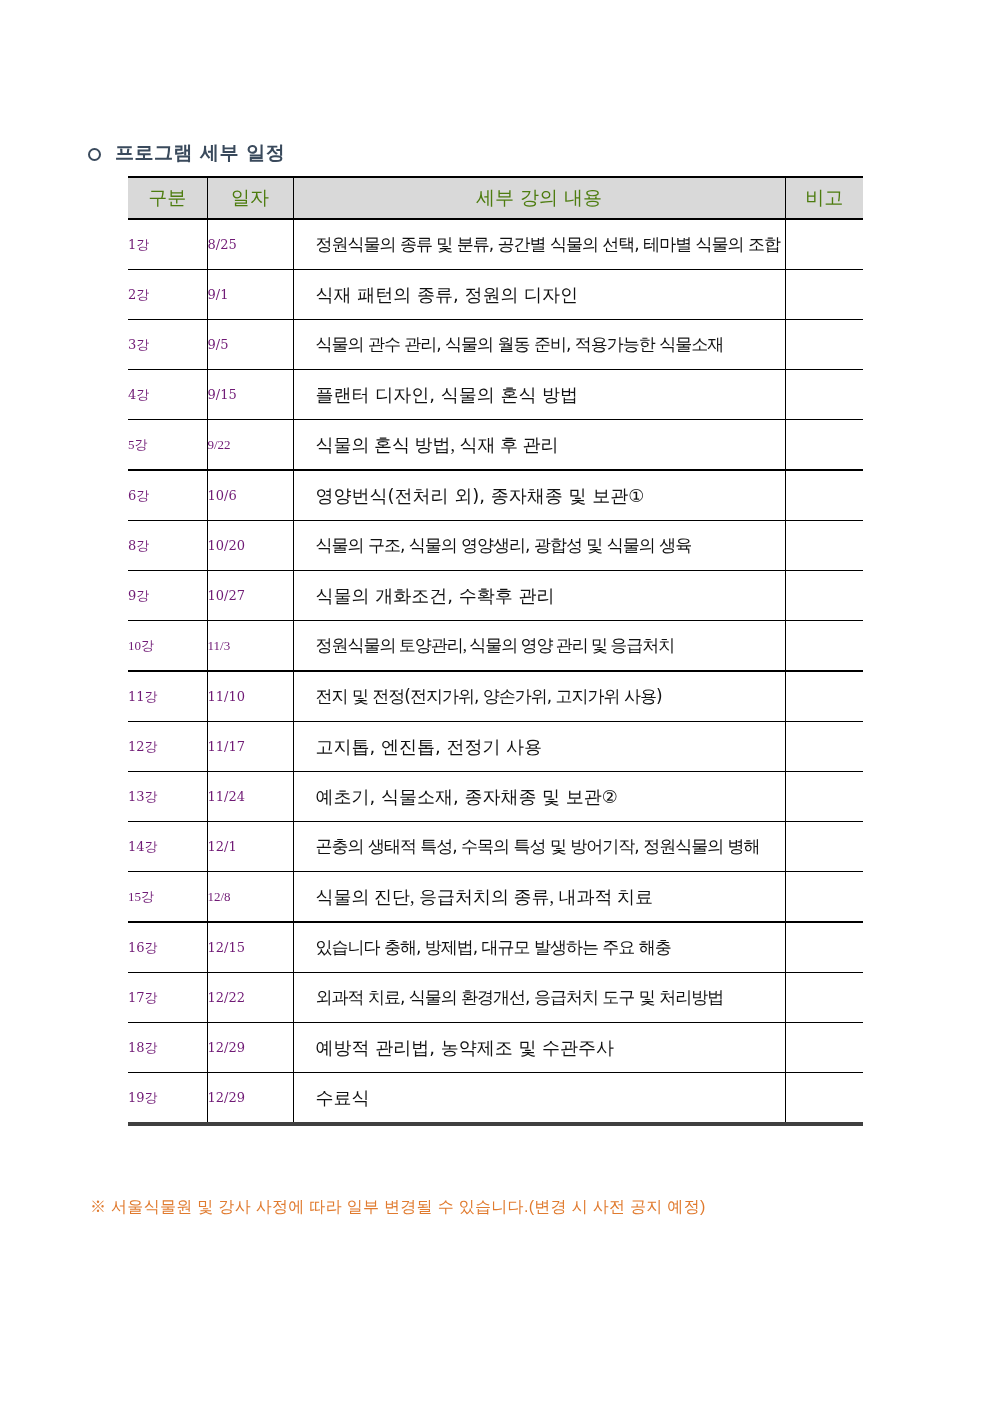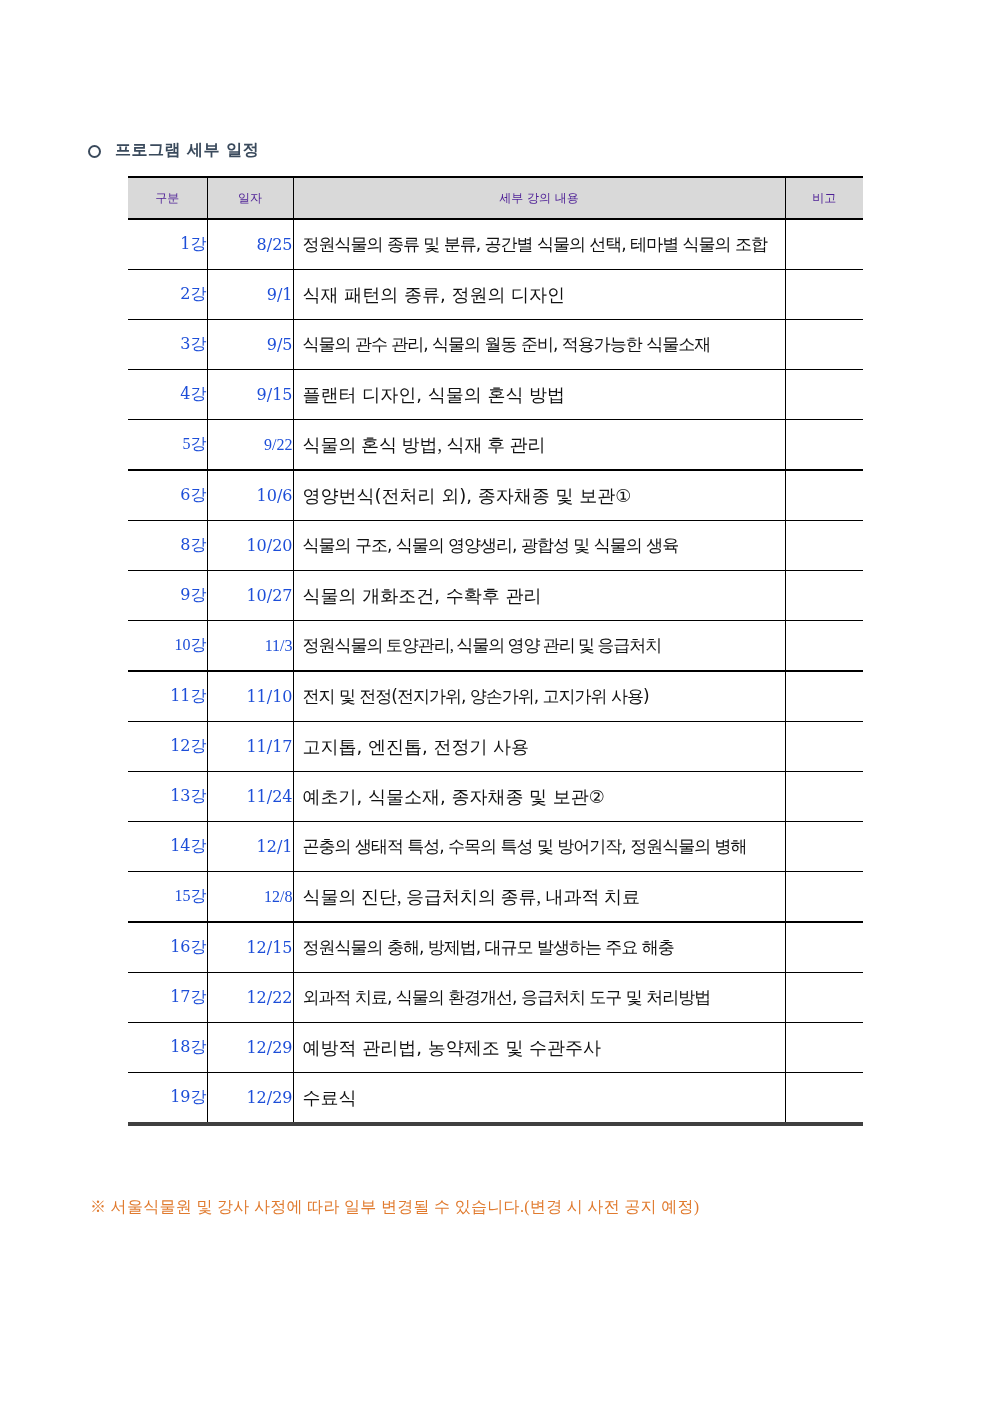--- a/index.html
+++ b/index.html
@@ -13,21 +13,21 @@
       position: relative;
       font-family: "DejaVu Serif", "Liberation Serif", serif;
       color: #111111;
     }
     .section-title {
       position: absolute;
       left: 88px;
       top: 140px;
       font-family: "DejaVu Sans", "Liberation Sans", sans-serif;
       font-weight: bold;
-      font-size: 16px;
+      font-size: 19px;
       color: #3a4a5c;
       display: flex;
       align-items: center;
       letter-spacing: 0.5px;
     }
     .section-title .bullet {
       display: inline-block;
       width: 9px;
       height: 9px;
       border: 2.5px solid #3a4a5c;
@@ -57,33 +57,33 @@
     table.schedule tr > *:first-child { border-left: none; }
     table.schedule tr > *:last-child { border-right: none; }
     table.schedule thead th {
       background: #d9d9d9;
       font-weight: normal;
       height: 40px;
       border-top: 2px solid #000;
       border-bottom: 2px solid #000;
       text-align: center;
       font-family: "DejaVu Sans", "Liberation Sans", sans-serif;
-      font-size: 12px;
-      color: #4c1d95;
+      font-size: 19px;
+      color: #4d7c0f;
     }
     table.schedule td.num,
     table.schedule td.date {
-      text-align: right;
+      text-align: left;
       font-family: "DejaVu Serif", "Liberation Serif", serif;
-      font-size: 16px;
-      color: #1d4ed8;
+      font-size: 13px;
+      color: #701a75;
     }
     table.schedule td.content {
       text-align: left;
-      padding-left: 9px;
+      padding-left: 22px;
       font-family: "DejaVu Sans", "Liberation Sans", sans-serif;
       font-size: 18px;
       white-space: nowrap;
       overflow: hidden;
       color: #111;
     }
     table.schedule td.content.tight {
       font-size: 17px;
       letter-spacing: -1px;
     }
@@ -95,21 +95,21 @@
       border-bottom: 4px solid #404040;
     }
     col.c-num { width: 79px; }
     col.c-date { width: 86px; }
     col.c-content { width: 492px; }
     col.c-note { width: 78px; }
     .notice {
       position: absolute;
       left: 90px;
       top: 1197px;
-      font-family: Liberation Serif, serif;
+      font-family: Liberation Sans, sans-serif;
       font-size: 16px;
       color: #e07a2e;
       letter-spacing: 0.3px;
       white-space: nowrap;
     }
   </style>
 </head>
 <body>
 
 <div class="section-title">
@@ -213,21 +213,21 @@
     </tr>
     <tr class="group-end">
       <td class="num">15강</td>
       <td class="date">12/8</td>
       <td class="content">식물의 진단, 응급처치의 종류, 내과적 치료</td>
       <td class="note"></td>
     </tr>
     <tr>
       <td class="num">16강</td>
       <td class="date">12/15</td>
-      <td class="content tight">정원식물의 충해, 방제법, 대규모 발생하는 주요 해충</td>
+      <td class="content tight">있습니다 충해, 방제법, 대규모 발생하는 주요 해충</td>
       <td class="note"></td>
     </tr>
     <tr>
       <td class="num">17강</td>
       <td class="date">12/22</td>
       <td class="content tight">외과적 치료, 식물의 환경개선, 응급처치 도구 및 처리방법</td>
       <td class="note"></td>
     </tr>
     <tr>
       <td class="num">18강</td>

